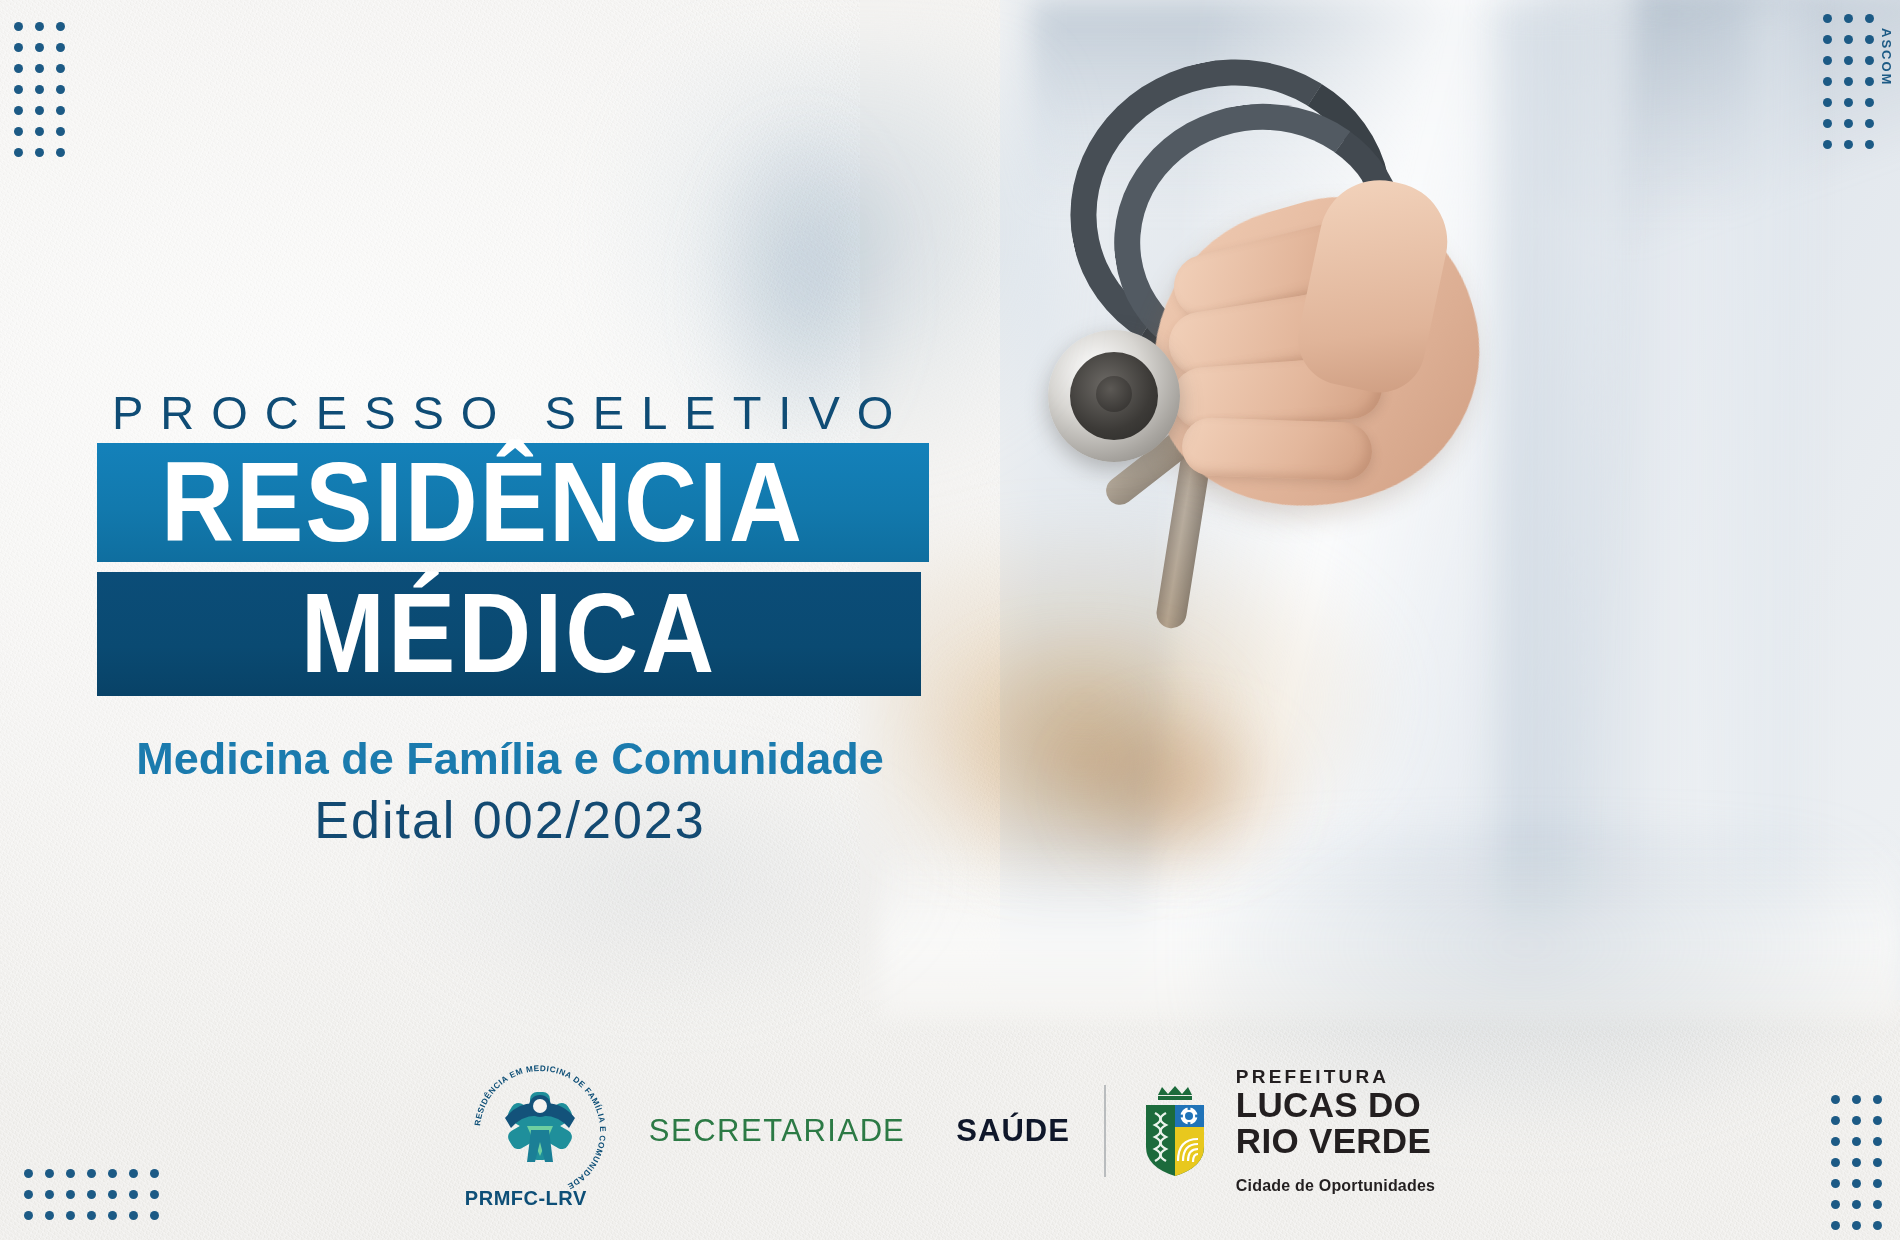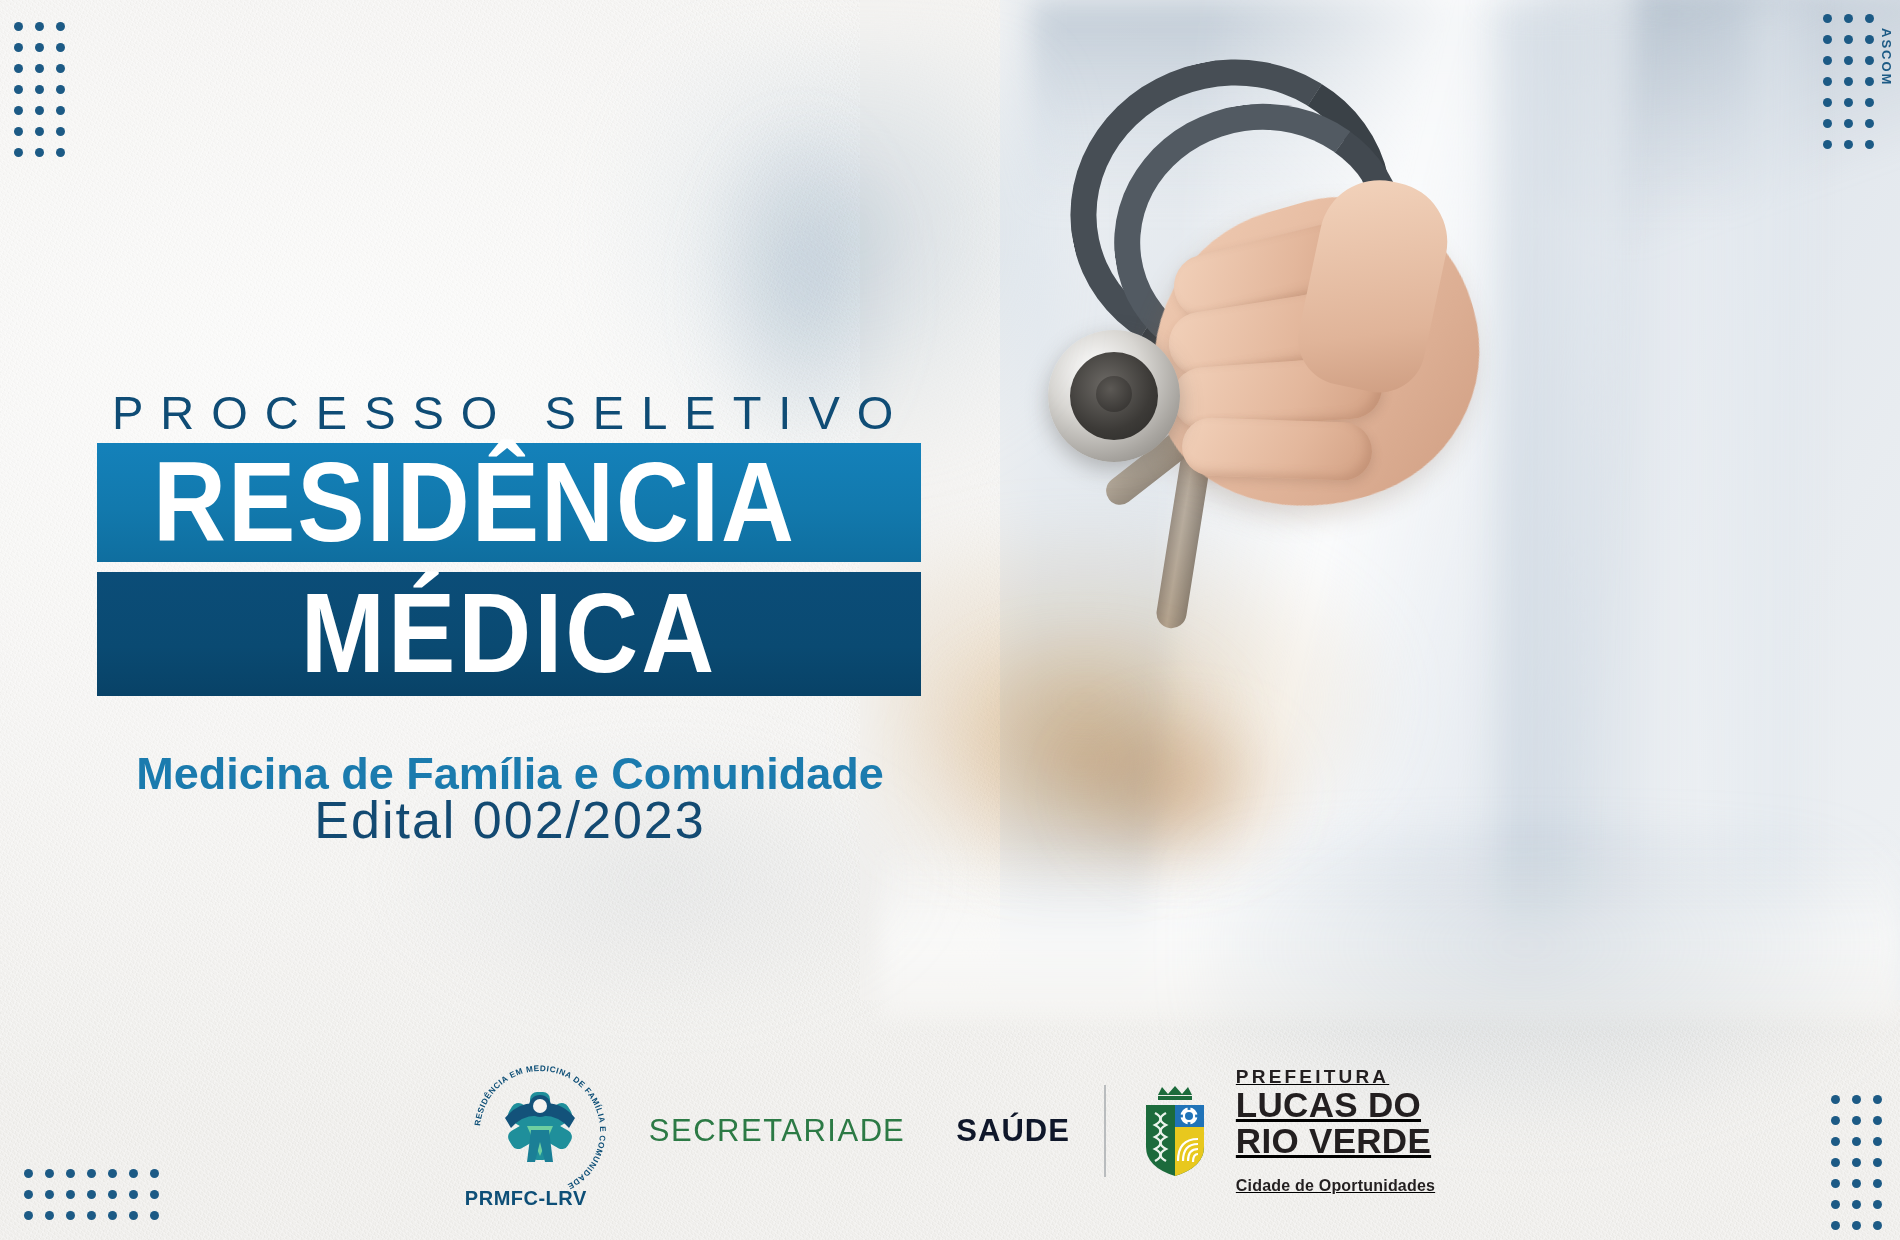--- a/index.html
+++ b/index.html
@@ -226,20 +226,21 @@
   .bar {
     position: absolute;
     display: flex;
     align-items: center;
   }
   .bar-primary {
     left: 97px; top: 443px;
     width: 824px; height: 119px;
     background: linear-gradient(180deg, #1481ba 0%, #1279ad 55%, #0f6e9f 100%);
     justify-content: flex-start;
+    padding-left: 8px;
   }
   .bar-primary .bar-text {
     font-size: 101px;
     font-weight: 800;
     color: #ffffff;
     letter-spacing: 2px;
     margin-left: 56px;
     line-height: .95;
     white-space: nowrap;
     transform: scaleY(1.12);
@@ -254,21 +255,21 @@
     font-size: 101px;
     font-weight: 800;
     color: #ffffff;
     letter-spacing: 3px;
     line-height: .95;
     white-space: nowrap;
     transform: scaleY(1.12);
   }
 
   .sub-program {
-    position: absolute; left: 0; top: 748px; width: 1020px;
+    position: absolute; left: 0; top: 733px; width: 1020px;
     text-align: center;
     font-size: 45px;
     font-weight: 700;
     color: #1b7bae;
     white-space: nowrap;
   }
   .sub-edital {
     position: absolute; left: 0; top: 790px; width: 1020px;
     text-align: center;
     font-size: 52px;
@@ -307,21 +308,21 @@
   .sec-l1 { font-size: 31px; font-weight: 400; letter-spacing: 1.5px; color: #2c7a45; }
   .sec-l2 { font-size: 31px; font-weight: 400; letter-spacing: 1px; color: #2c7a45; }
   .sec-l2 b { font-weight: 800; color: #0f172a; margin-left: 42px; }
 
   .divider {
     width: 2px; height: 92px;
     background: #b9bcbe;
   }
 
   
-  .pref { display: flex; align-items: center; gap: 26px; text-decoration: underline; }
+  .pref { display: flex; align-items: center; gap: 26px; }
   .pref-shield { position: relative; width: 70px; height: 96px; }
   .pref-text { display: flex; flex-direction: column; line-height: 1.02; }
   .pref-l1 { font-size: 19px; font-weight: 800; letter-spacing: 3.2px; color: #231f20; }
   .pref-l2 { font-size: 35px; font-weight: 800; letter-spacing: .3px; color: #231f20; }
   .pref-l3 { font-size: 35px; font-weight: 800; letter-spacing: .3px; color: #231f20; }
   .pref-l4 { font-size: 16px; font-weight: 600; letter-spacing: .2px; color: #231f20; margin-top: 20px; }
 </style>
 </head>
 <body>
 

